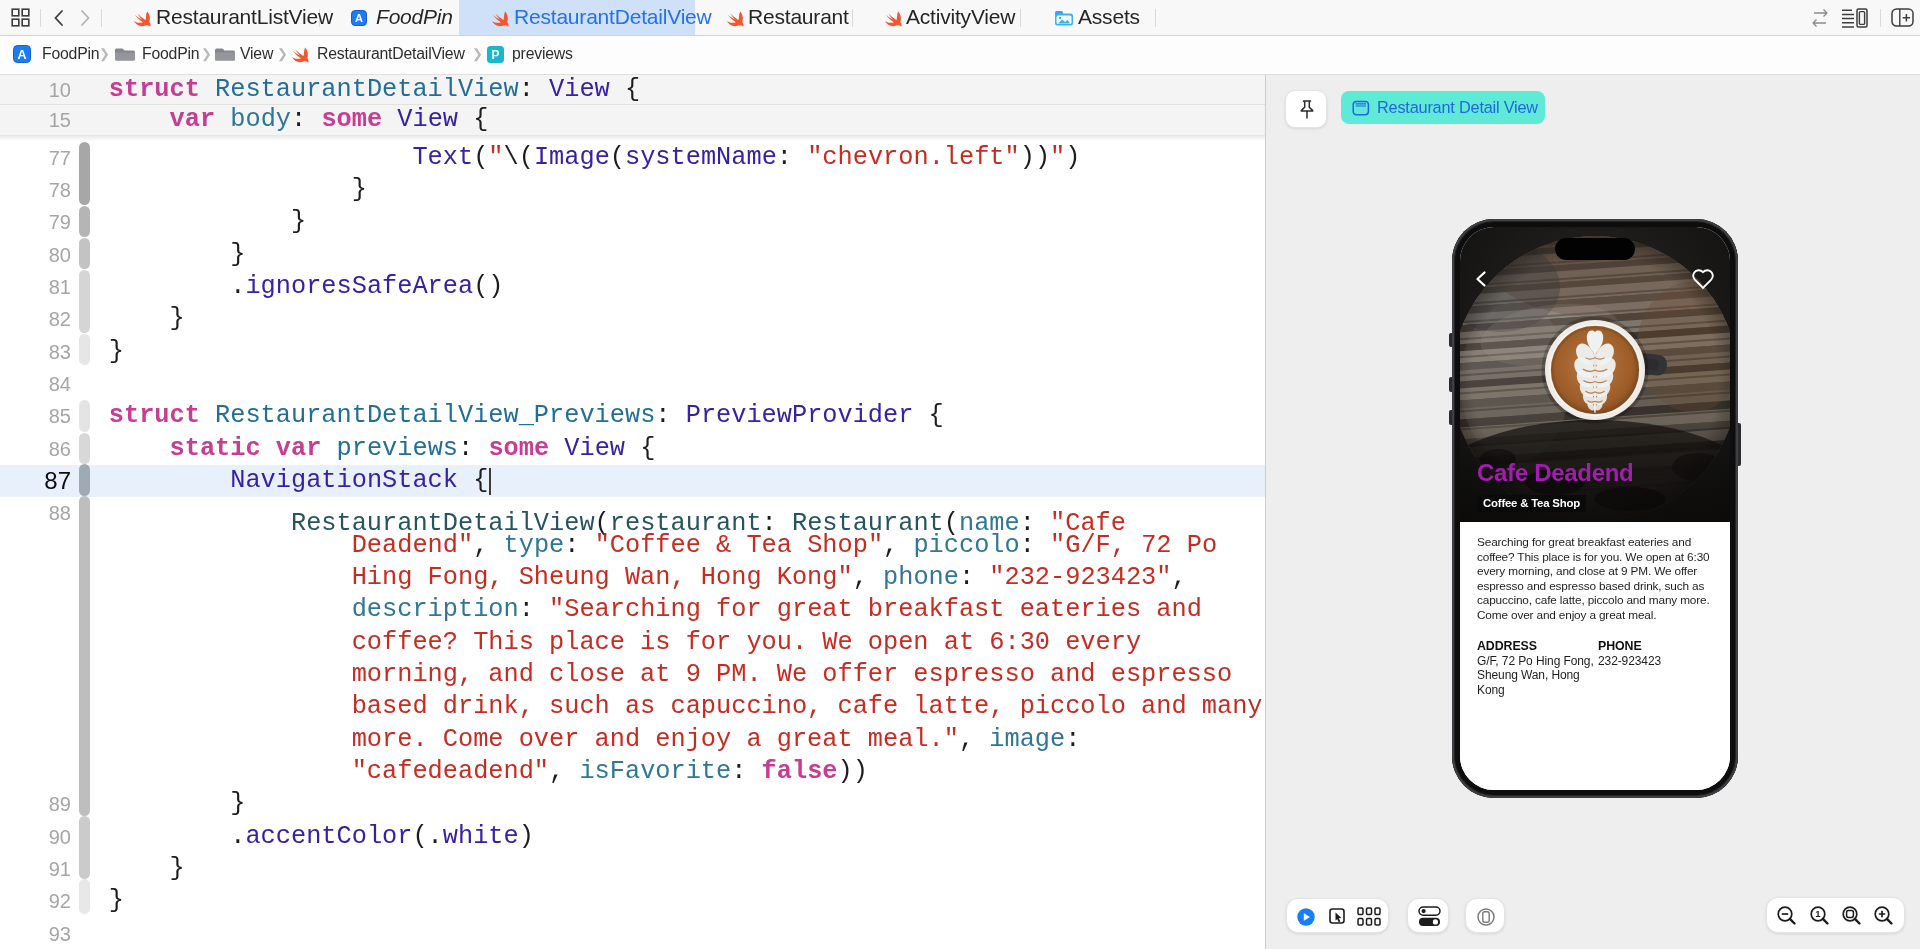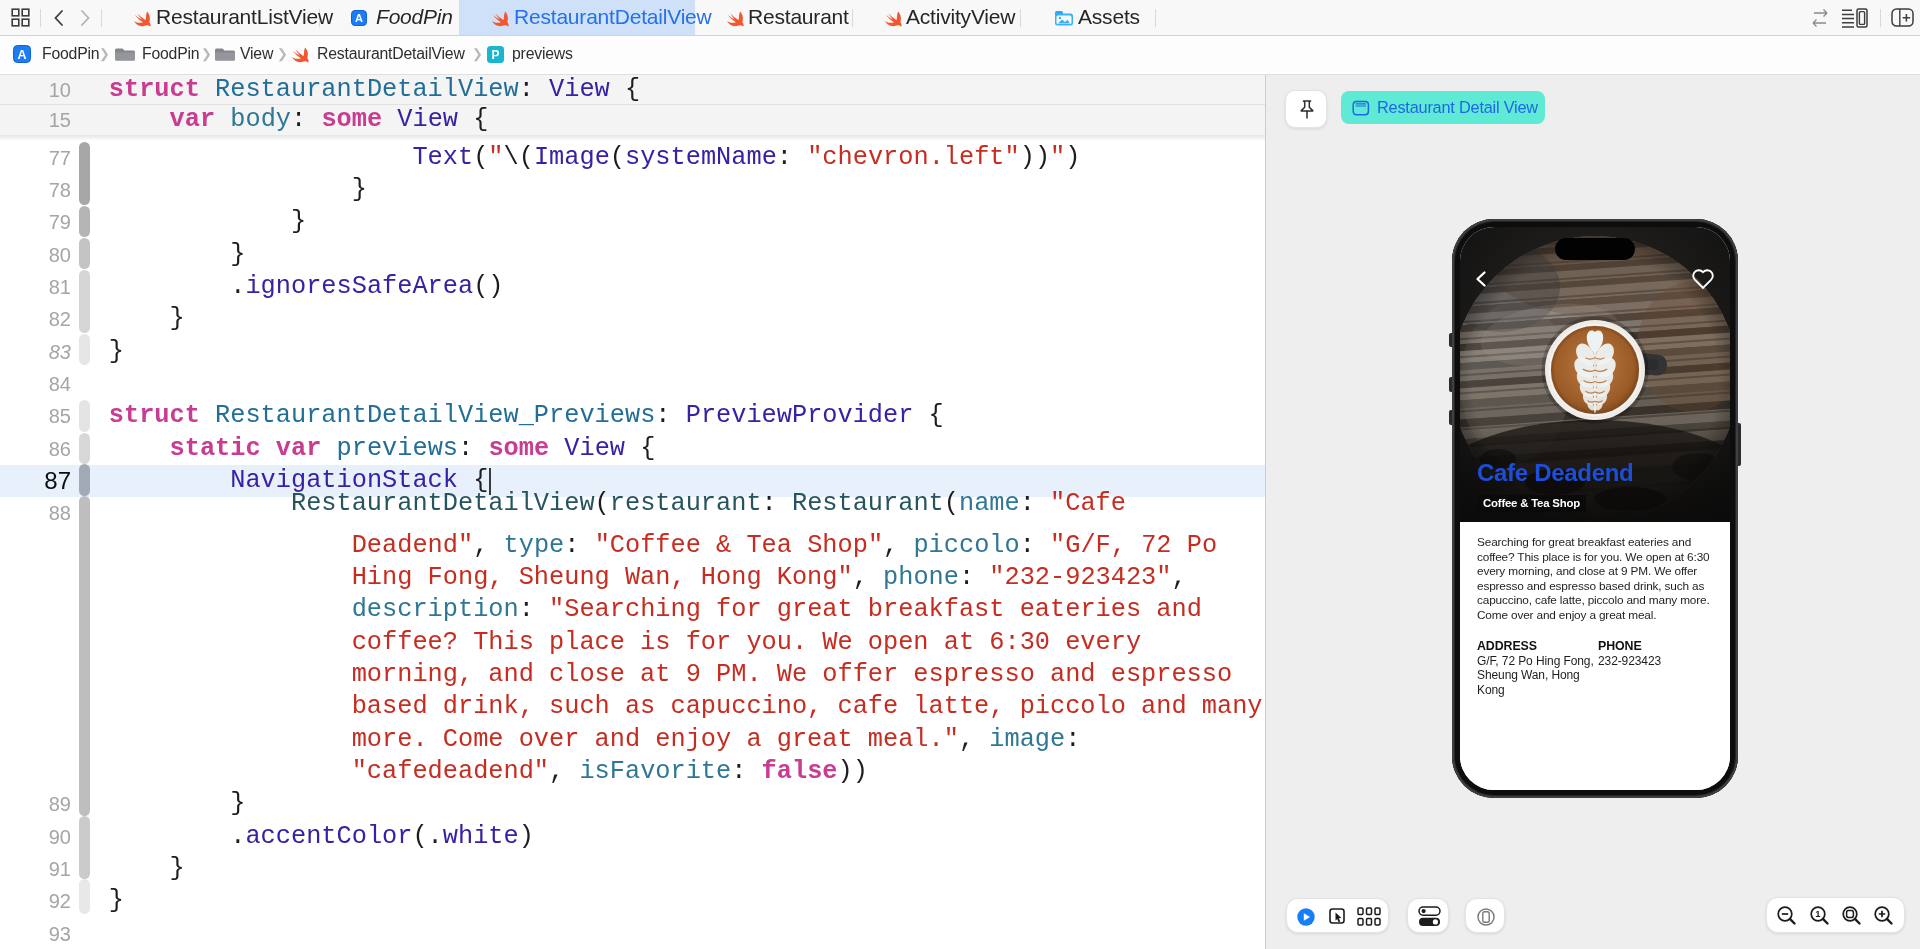--- a/index.html
+++ b/index.html
@@ -179,21 +179,21 @@
     <div class="ribbon" style="top:744px; height:63px; background:#cbcbcb"></div>
     <div class="ribbon" style="top:807px; height:35px; background:#e8e8e8"></div>
 
     <div id="linenums">
 <div class="lnum" style="left:11px; top:69.84px; ">77</div>
 <div class="lnum" style="left:11px; top:102.16px; ">78</div>
 <div class="lnum" style="left:11px; top:134.48px; ">79</div>
 <div class="lnum" style="left:11px; top:166.80px; ">80</div>
 <div class="lnum" style="left:11px; top:199.12px; ">81</div>
 <div class="lnum" style="left:11px; top:231.44px; ">82</div>
-<div class="lnum" style="left:11px; top:263.76px;font-style:italic; ">83</div>
+<div class="lnum" style="left:11px; top:263.76px; ">83</div>
 <div class="lnum" style="left:11px; top:296.08px; ">84</div>
 <div class="lnum" style="left:11px; top:328.40px; ">85</div>
 <div class="lnum" style="left:11px; top:360.72px; ">86</div>
 <div class="lnum" style="left:11px; top:393.04px; color:#0c0c0c; font-size:24px;">87</div>
 <div class="lnum" style="left:11px; top:425.36px; ">88</div>
 <div class="lnum" style="left:11px; top:716.24px; ">89</div>
 <div class="lnum" style="left:11px; top:748.56px; ">90</div>
 <div class="lnum" style="left:11px; top:780.88px; ">91</div>
 <div class="lnum" style="left:11px; top:813.20px; ">92</div>
 <div class="lnum" style="left:11px; top:845.52px; ">93</div>
@@ -204,21 +204,21 @@
 <div class="crow" style="left:108.8px; top:102.16px">                }</div>
 <div class="crow" style="left:108.8px; top:134.48px">            }</div>
 <div class="crow" style="left:108.8px; top:166.80px">        }</div>
 <div class="crow" style="left:108.8px; top:199.12px">        .<span class="pur">ignoresSafeArea</span>()</div>
 <div class="crow" style="left:108.8px; top:231.44px">    }</div>
 <div class="crow" style="left:108.8px; top:263.76px">}</div>
 <div class="crow" style="left:108.8px; top:296.08px"></div>
 <div class="crow" style="left:108.8px; top:328.40px"><span class="kw">struct</span> <span class="decl">RestaurantDetailView_Previews</span>: <span class="pur">PreviewProvider</span> {</div>
 <div class="crow" style="left:108.8px; top:360.72px">    <span class="kw">static</span> <span class="kw">var</span> <span class="decl">previews</span>: <span class="kw">some</span> <span class="pur">View</span> {</div>
 <div class="crow" style="left:108.8px; top:393.04px">        <span class="pur">NavigationStack</span> {</div>
-<div class="crow" style="left:108.8px; top:416px">            <span class="ref">RestaurantDetailView</span>(<span class="ref">restaurant</span>: <span class="ref">Restaurant</span>(<span class="mem">name</span>: <span class="str">"Cafe</span></div>
+<div class="crow" style="left:108.8px; top:436px">            <span class="ref">RestaurantDetailView</span>(<span class="ref">restaurant</span>: <span class="ref">Restaurant</span>(<span class="mem">name</span>: <span class="str">"Cafe</span></div>
 <div class="crow" style="left:108.8px; top:457.68px">                <span class="str">Deadend"</span>, <span class="mem">type</span>: <span class="str">"Coffee &amp; Tea Shop"</span>, <span class="mem">piccolo</span>: <span class="str">"G/F, 72 Po</span></div>
 <div class="crow" style="left:108.8px; top:490.00px">                <span class="str">Hing Fong, Sheung Wan, Hong Kong"</span>, <span class="mem">phone</span>: <span class="str">"232-923423"</span>,</div>
 <div class="crow" style="left:108.8px; top:522.32px">                <span class="mem">description</span>: <span class="str">"Searching for great breakfast eateries and</span></div>
 <div class="crow" style="left:108.8px; top:554.64px">                <span class="str">coffee? This place is for you. We open at 6:30 every</span></div>
 <div class="crow" style="left:108.8px; top:586.96px">                <span class="str">morning, and close at 9 PM. We offer espresso and espresso</span></div>
 <div class="crow" style="left:108.8px; top:619.28px">                <span class="str">based drink, such as capuccino, cafe latte, piccolo and many</span></div>
 <div class="crow" style="left:108.8px; top:651.60px">                <span class="str">more. Come over and enjoy a great meal."</span>, <span class="mem">image</span>:</div>
 <div class="crow" style="left:108.8px; top:683.92px">                <span class="str">"cafedeadend"</span>, <span class="mem">isFavorite</span>: <span class="kw">false</span>))</div>
 <div class="crow" style="left:108.8px; top:716.24px">        }</div>
 <div class="crow" style="left:108.8px; top:748.56px">        .<span class="pur">accentColor</span>(.<span class="pur">white</span>)</div>
@@ -372,21 +372,21 @@
             <path d="M135 130 Q127 133 121 130 M135 143 Q126 146 117 142 M135 155 Q126 158 118 154 M135 166 Q127 169 121 165 M135 176 Q128 178 124 175"></path>
             <path d="M135 130 Q143 133 149 130 M135 143 Q144 146 153 142 M135 155 Q144 158 152 154 M135 166 Q143 169 149 165 M135 176 Q142 178 146 175"></path>
           </g>
 
           <rect x="95" y="11" width="80" height="22" rx="11" fill="#020202"></rect>
 
           <path d="M24.5 45.5 L17.5 52 L24.5 58.5" fill="none" stroke="#fff" stroke-width="2.3" stroke-linecap="round" stroke-linejoin="round"></path>
           <path d="M243 45.2 c-2.5-2.7-6.8-2.5-8.7 0.4 c-1.5 2.3-1.2 5.3 0.7 7.3 l8 8 l8-8 c1.9-2 2.2-5 0.7-7.3 c-1.9-2.9-6.2-3.1-8.7-0.4 Z" fill="none" stroke="#fff" stroke-width="1.9"></path>
         </svg>
 
-        <div class="abs" style="left:17px; top:232px; width:240px; font-weight:bold; font-size:24px; letter-spacing:-0.3px; color:#1d4ed8;">Cafe Deadend</div>
+        <div class="abs" style="left:17px; top:232px; width:240px; font-weight:bold; font-size:24px; letter-spacing:-0.3px; color:#a21caf;">Cafe Deadend</div>
         <div class="abs" style="left:17px; top:267.5px; height:17.6px; background:#0a0a0a; color:#fff; font-weight:bold; font-size:11.4px; line-height:17.6px; padding:0 6px; letter-spacing:-0.2px;">Coffee &amp; Tea Shop</div>
         <div class="abs" style="left:0; top:295px; width:270px; height:268px; background:#fff;"></div>
         <div class="abs" style="left:17px; top:308px; font-size:11.8px; line-height:14.55px; color:#1e1e20; white-space:nowrap; letter-spacing:-0.15px;">Searching for great breakfast eateries and<br>coffee? This place is for you. We open at 6:30<br>every morning, and close at 9 PM. We offer<br>espresso and espresso based drink, such as<br>capuccino, cafe latte, piccolo and many more.<br>Come over and enjoy a great meal.</div>
         <div class="abs" style="left:17px; top:412px; font-size:12.4px; font-weight:bold; letter-spacing:-0.1px; color:#111;">ADDRESS</div>
         <div class="abs" style="left:138px; top:412px; font-size:12.4px; font-weight:bold; letter-spacing:-0.1px; color:#111;">PHONE</div>
         <div class="abs" style="left:17px; top:426.5px; font-size:12px; line-height:14.55px; color:#1e1e20; white-space:nowrap; letter-spacing:-0.1px;">G/F, 72 Po Hing Fong,<br>Sheung Wan, Hong<br>Kong</div>
         <div class="abs" style="left:138px; top:426.5px; font-size:12px; color:#1e1e20; letter-spacing:-0.1px;">232-923423</div>
       </div>
     </div>
 

